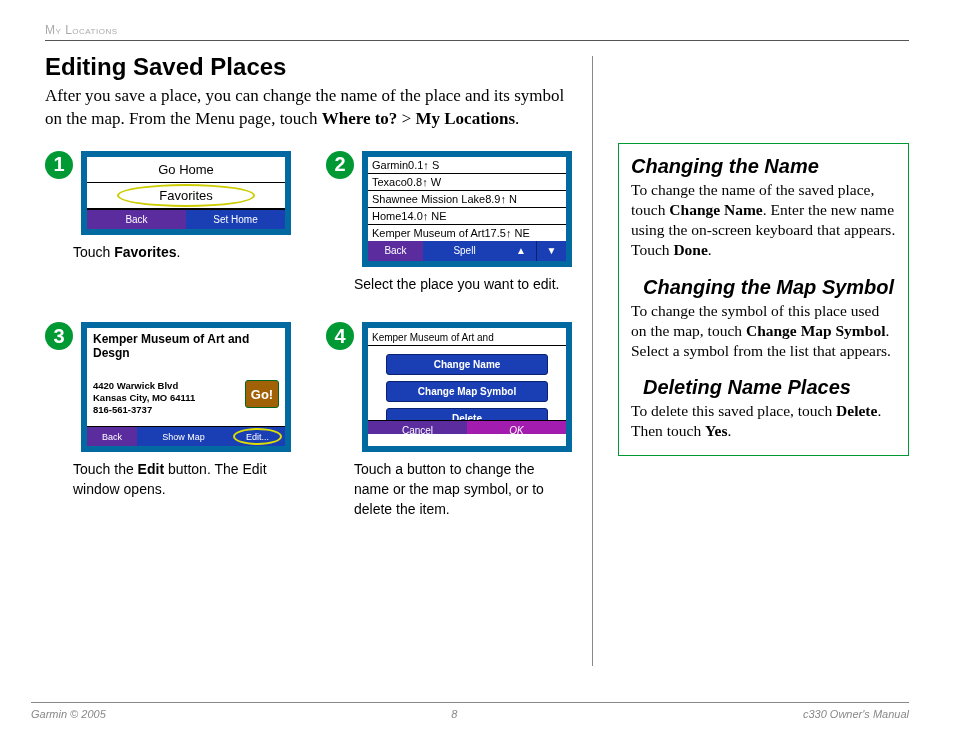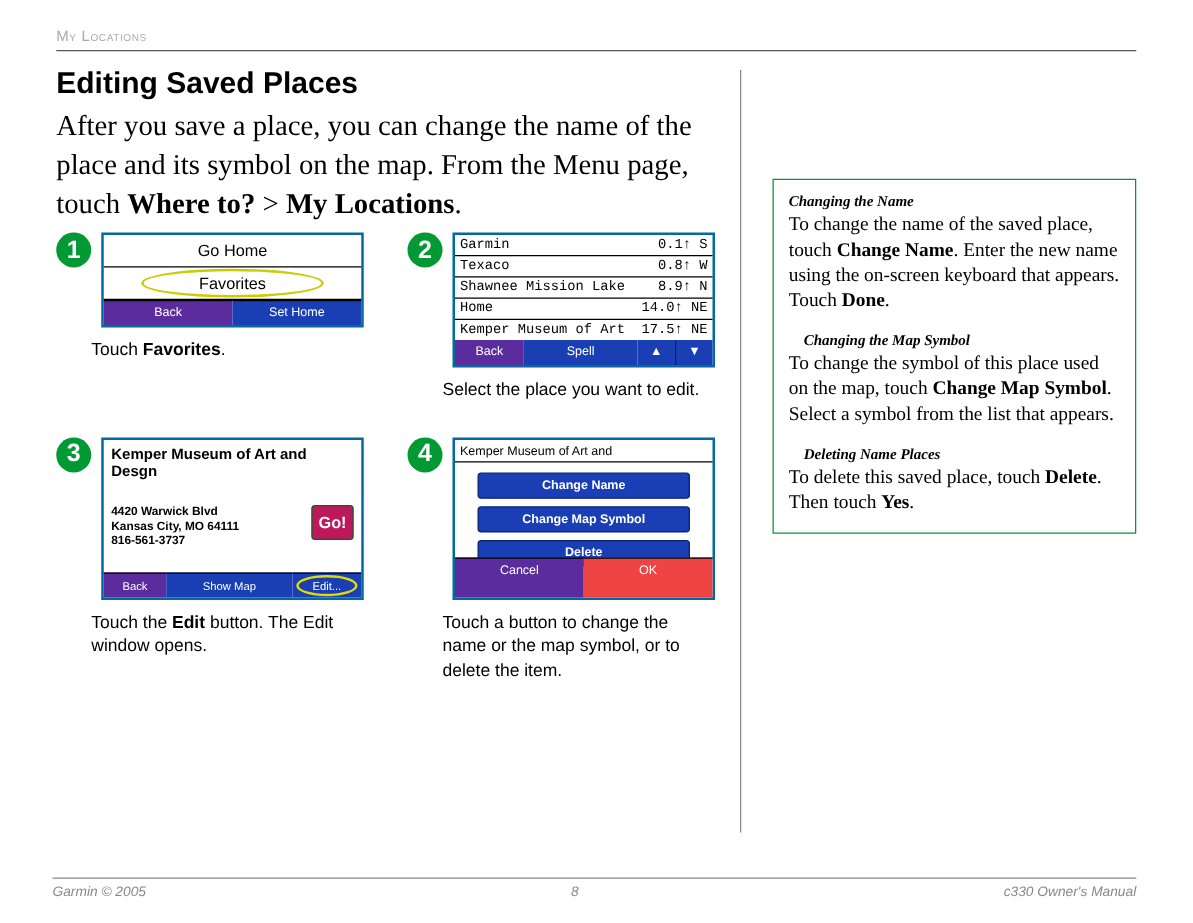--- a/index.html
+++ b/index.html
@@ -43,23 +43,23 @@
     padding-left: 25px;
     padding-top: 90px;
   }
   h1 {
     font-family: Verdana, Arial, sans-serif;
     font-weight: bold;
     font-size: 24px;
     margin-bottom: 4px;
   }
   .intro {
-    font-size: 23px;
+    font-size: 17px;
     line-height: 1.35;
-    margin-bottom: 8px;
+    margin-bottom: 20px;
   }
   .steps-grid {
     display: grid;
     grid-template-columns: 1fr 1fr;
     column-gap: 35px;
     row-gap: 28px;
   }
   .step {
     display: flex;
     flex-direction: column;
@@ -77,21 +77,21 @@
     background: #009933;
     color: #fff;
     font-weight: bold;
     font-size: 20px;
     display: flex;
     align-items: center;
     justify-content: center;
     font-family: Arial, sans-serif;
   }
   .screen {
-    border: 2px solid #0369a1;
+    border: 6px solid #0369a1;
     width: 210px;
     background: #fff;
     font-family: Arial, sans-serif;
   }
   .caption {
     margin-left: 28px;
     margin-top: 8px;
     font-family: Liberation Sans, sans-serif;
     font-size: 14px;
     line-height: 1.4;
@@ -118,29 +118,28 @@
   .s-btn {
     flex: 1;
     font-size: 10px;
     color: #fff;
     text-align: center;
     line-height: 20px;
     border-top: 1px solid #000;
   }
   .purple { background: #5a2c9e; }
   .blue { background: #1a3fb5; }
-  .green { background: #ef4444; }
+  .green { background: #a21caf; font-style: italic; }
   
   .s2-row {
     display: flex;
-    justify-content: space-between;
+    justify-content: flex-start;
     border-bottom: 1px solid #000;
     padding: 2px 4px;
     font-size: 11px;
-    font-family: Liberation Mono, monospace;
   }
   .s2-dist { white-space: nowrap; }
   .s2-bottom {
     display: flex;
     height: 20px;
   }
   .s2-bottom .s-btn { border-top: none; }
   .arrow-btn {
     flex: 0 0 30px;
     background: #1a3fb5;
@@ -152,21 +151,21 @@
   
   .s3 { height: 130px; position: relative; }
   .s3-title { font-size: 12px; font-weight: bold; padding: 4px 6px 2px 6px; }
   .s3-addr { font-size: 9.5px; font-weight: bold; padding: 18px 6px 0 6px; line-height: 1.25; }
   .s3-go {
     position: absolute;
     right: 6px;
     top: 52px;
     width: 34px;
     height: 28px;
-    background: #be185d;
+    background: #a16207;
     color: #fff;
     font-size: 13px;
     font-weight: bold;
     display: flex;
     align-items: center;
     justify-content: center;
     border-radius: 3px;
     border: 1px solid #006622;
   }
   .s3-bottom {
@@ -197,48 +196,48 @@
     color: #fff;
     font-size: 10px;
     font-weight: bold;
     text-align: center;
     padding: 4px 0;
     border-radius: 3px;
     border: 1px solid #0a2070;
   }
   .s4-bottom {
     position: absolute;
-    bottom: 0; left: 0; right: 0;
-    display: flex;
-    height: 32px;
+    bottom: 12px; left: 0; right: 0;
+    display: flex;
+    height: 14px;
   }
   
   .info-box {
     border: 1.5px solid #009933;
     padding: 10px 12px 14px 12px;
   }
   .info-box h3 {
-    font-family: Liberation Serif, serif;
+    font-family: Liberation Sans, sans-serif;
     font-style: italic;
     font-weight: bold;
-    font-size: 12px;
+    font-size: 20px;
     margin-top: 0;
     line-height: 1.2;
   }
   .info-box h3.mt { margin-top: 14px; margin-left: 12px; }
   .info-box p {
     font-size: 15.5px;
     line-height: 1.3;
     margin-top: 2px;
   }
   
   .footer {
     position: absolute;
     bottom: 18px;
-    left: 42px;
+    left: 31px;
     right: 45px;
     display: flex;
     justify-content: space-between;
     font-family: Verdana, Arial, sans-serif;
     font-style: italic;
     font-size: 11px;
     color: #888;
     border-top: 1px solid #888;
     padding-top: 5px;
   }

